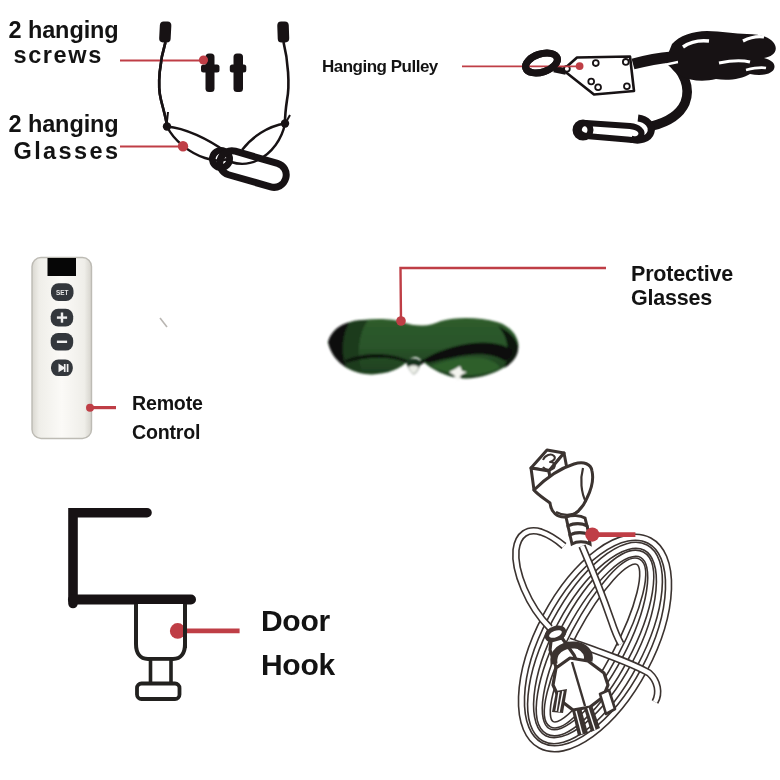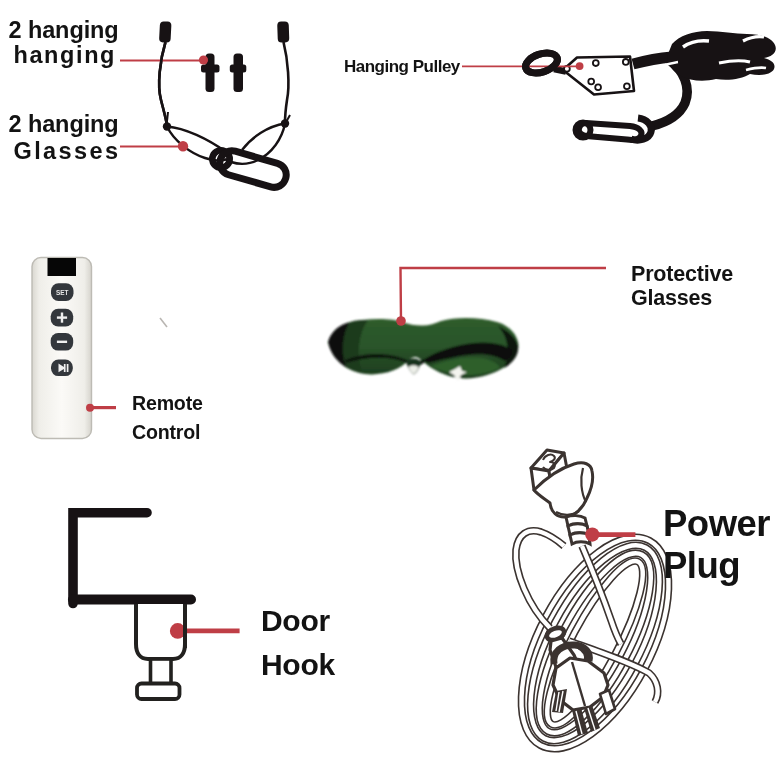--- a/index.html
+++ b/index.html
@@ -219,21 +219,20 @@
       <circle cx="592.3" cy="534.6" r="7.1" stroke="none"></circle>
     </g>
     <path d="M160 318 L167 327" stroke="#b9b6b2" stroke-width="1.6" fill="none"></path>
 
     <path d="M165.5 42 C160 60 157 85 161 100 C164 112 166 118 167 126" fill="none" stroke="#171214" stroke-width="2.6"></path>
     <ellipse cx="541.5" cy="63" rx="16.5" ry="9" transform="rotate(-18 541.5 63)" fill="none" stroke="#171214" stroke-width="7"></ellipse>
     <path d="M185 618 L185 648" stroke="#22211f" stroke-width="4" fill="none"></path>
   </svg>
 
   <div class="lbl" style="left:8.5px;top:18px;font-size:23.5px;line-height:24px;letter-spacing:-0.1px;">2 hanging</div>
-  <div class="lbl" style="left:13.5px;top:43.3px;font-size:23.5px;line-height:24px;letter-spacing:1.6px;">hanging</div>
+  <div class="lbl" style="left:13.5px;top:43.3px;font-size:23.5px;line-height:24px;letter-spacing:1.6px;">screws</div>
   <div class="lbl" style="left:8.5px;top:112.3px;font-size:23.5px;line-height:24px;letter-spacing:-0.1px;">2 hanging</div>
   <div class="lbl" style="left:13.5px;top:139px;font-size:23.5px;line-height:24px;letter-spacing:2.4px;">Glasses</div>
-  <div class="lbl" style="left:344px;top:56.6px;font-size:17px;line-height:20px;letter-spacing:-0.5px;">Hanging Pulley</div>
+  <div class="lbl" style="left:322px;top:56.6px;font-size:17px;line-height:20px;letter-spacing:-0.5px;">Hanging Pulley</div>
   <div class="lbl" style="left:132px;top:388.7px;font-size:19.6px;line-height:29px;letter-spacing:-0.2px;">Remote<br>Control</div>
   <div class="lbl" style="left:631px;top:261.8px;font-size:21.5px;line-height:24px;letter-spacing:-0.2px;">Protective<br>Glasses</div>
   <div class="lbl" style="left:261px;top:598.7px;font-size:30px;line-height:44px;letter-spacing:-0.3px;">Door<br>Hook</div>
-  <div class="lbl" style="left:663px;top:503px;font-size:36.5px;line-height:42.2px;letter-spacing:-0.5px;">Power<br>Plug</div>
 </div>
 
 </body></html>

